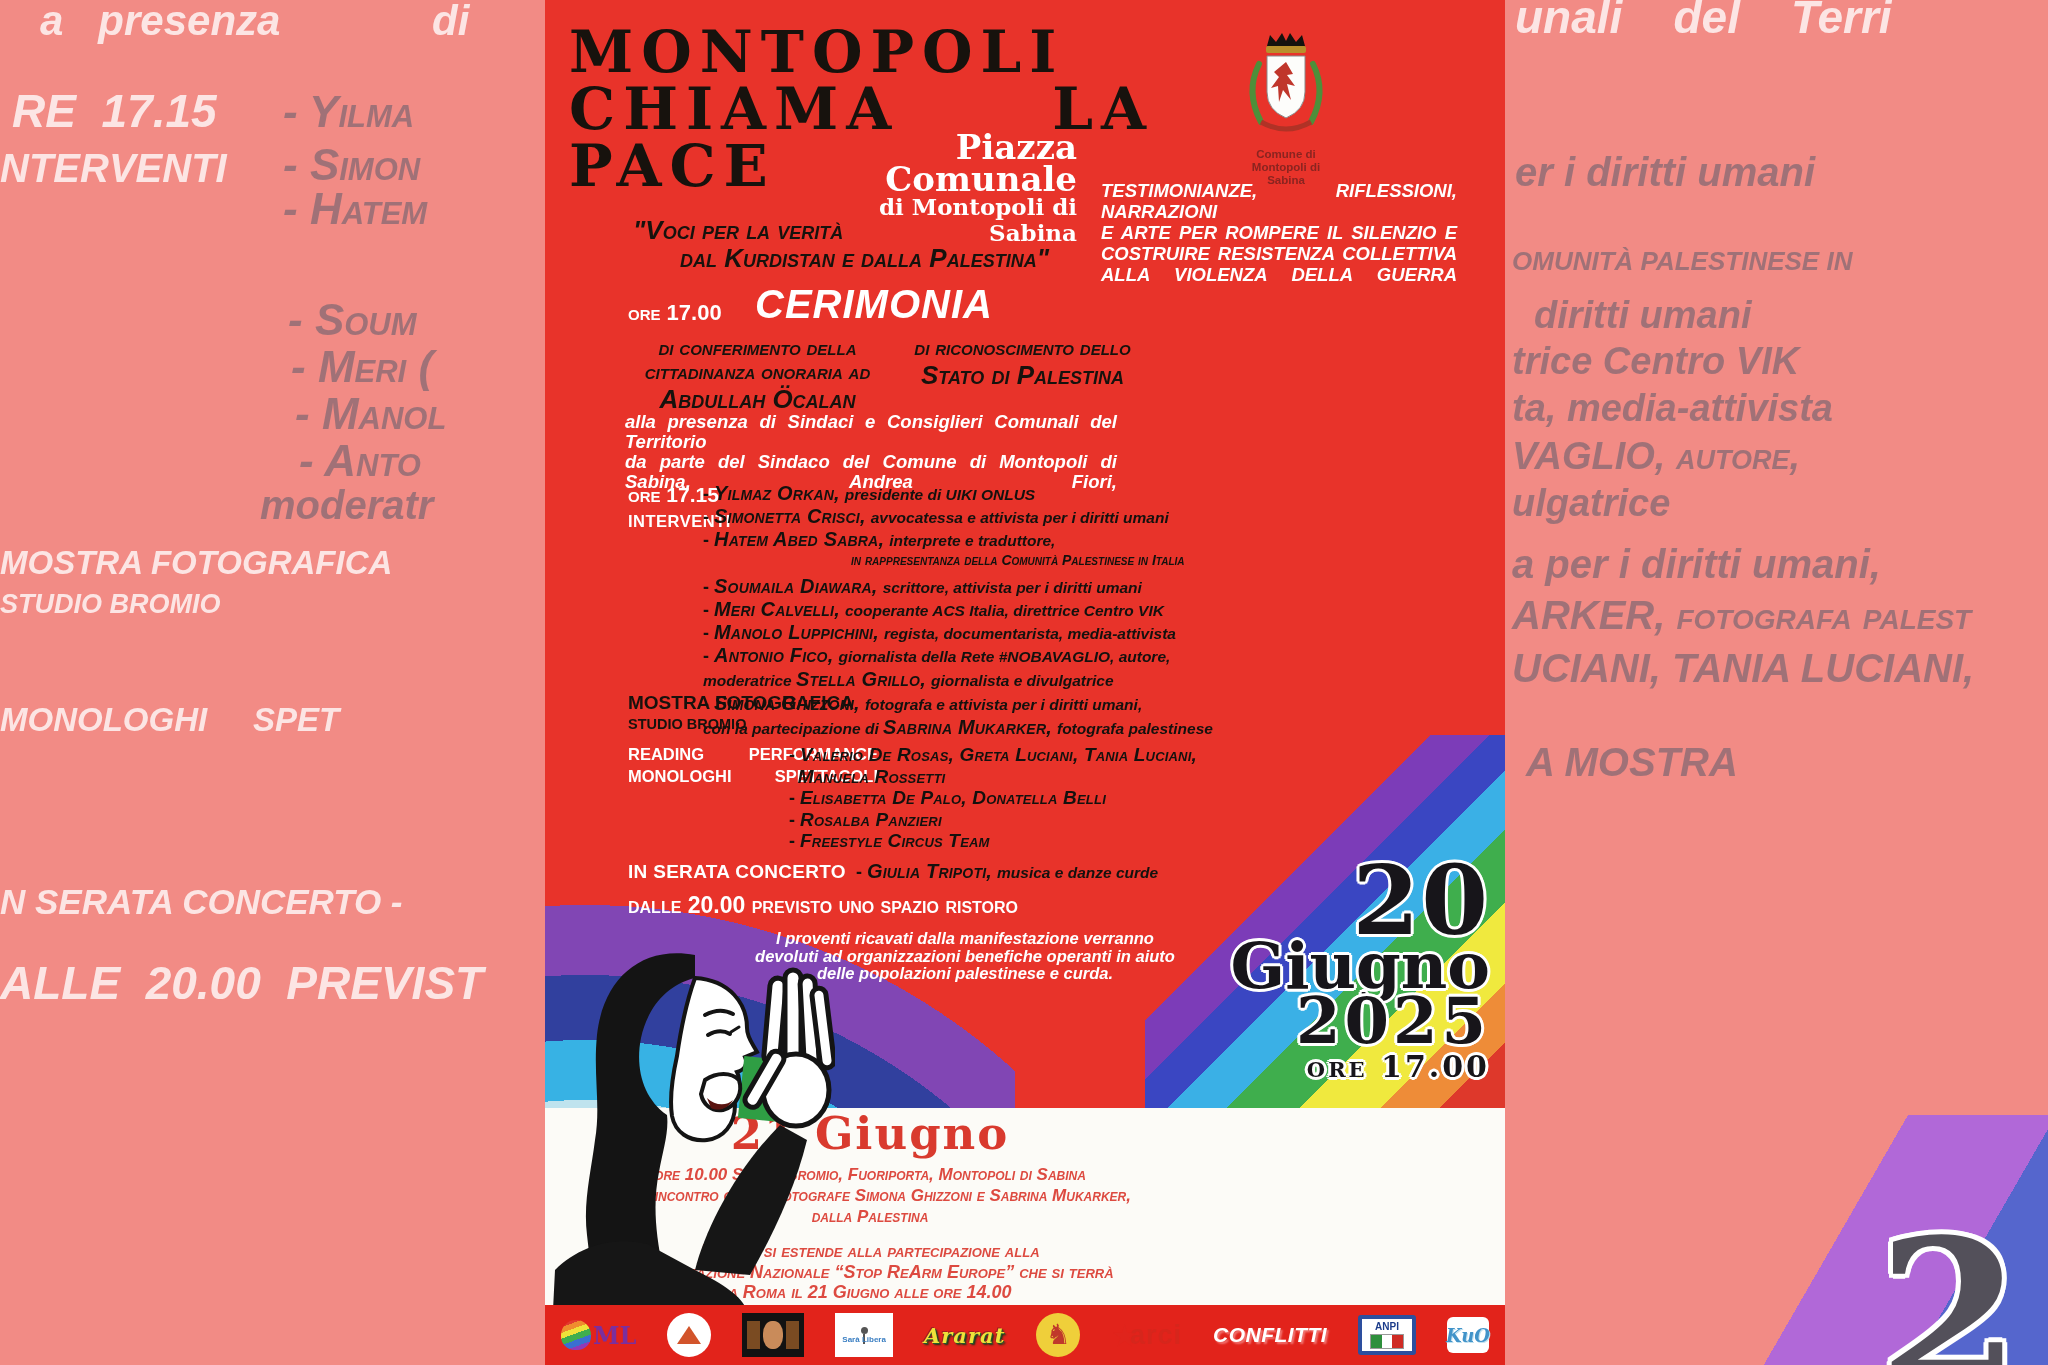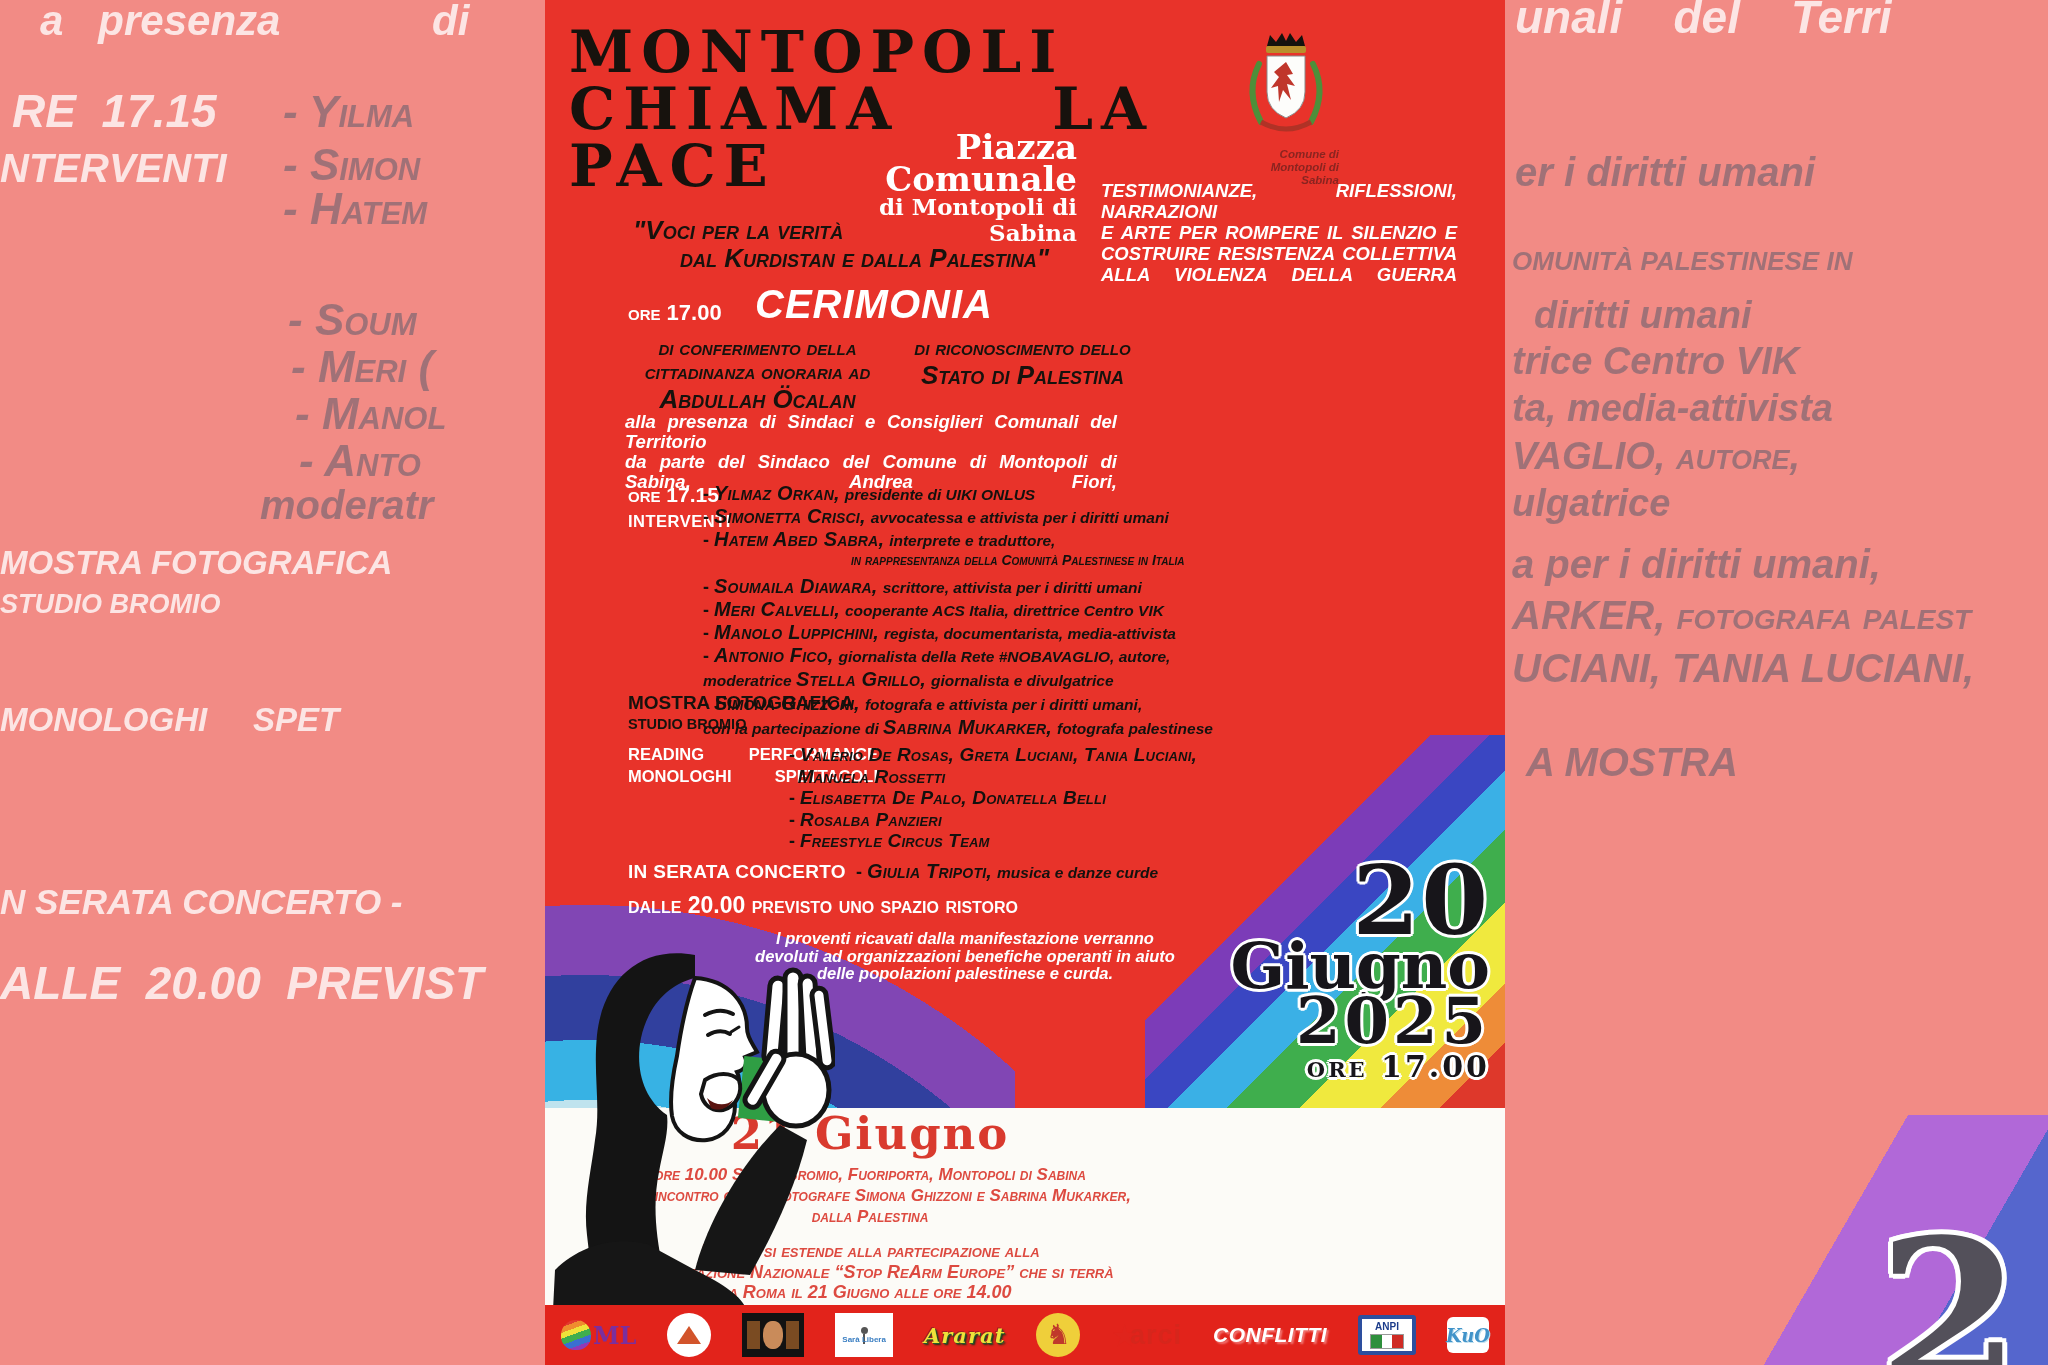--- a/index.html
+++ b/index.html
@@ -21,21 +21,21 @@
   
   .title{left:24px;top:24px;color:#17120d;font-family:"DejaVu Serif",serif;font-weight:bold;
          font-size:58px;line-height:57px;letter-spacing:8px;}
   .title .row2{display:flex;justify-content:space-between;width:585px;letter-spacing:8px;}
   .venue{left:240px;top:130px;width:292px;text-align:right;color:#fff;
          font-family:"DejaVu Serif",serif;font-weight:bold;}
   .venue .v1{font-size:34px;line-height:34px;}
   .venue .v2{font-size:34px;line-height:30px;}
   .venue .v3{font-size:23px;line-height:26px;}
   
-  .crest{left:688px;top:30px;width:106px;text-align:right;font-style:italic;}
+  .crest{left:688px;top:30px;width:106px;text-align:center;}
   .crest-cap{color:#8a2420;font-weight:bold;font-size:11.5px;line-height:13px;margin-top:2px;}
   
   .manifesto{left:556px;top:180px;width:356px;color:#fff;font-weight:bold;font-style:italic;
              font-size:18.5px;line-height:21px;}
   .manifesto div{text-align:justify;text-align-last:justify;}
   
   .quote{left:88px;top:216px;color:#17120d;font-weight:bold;font-style:italic;
          font-variant:small-caps;font-size:26px;line-height:28px;}
   .quote .q2{margin-left:47px;}
   

